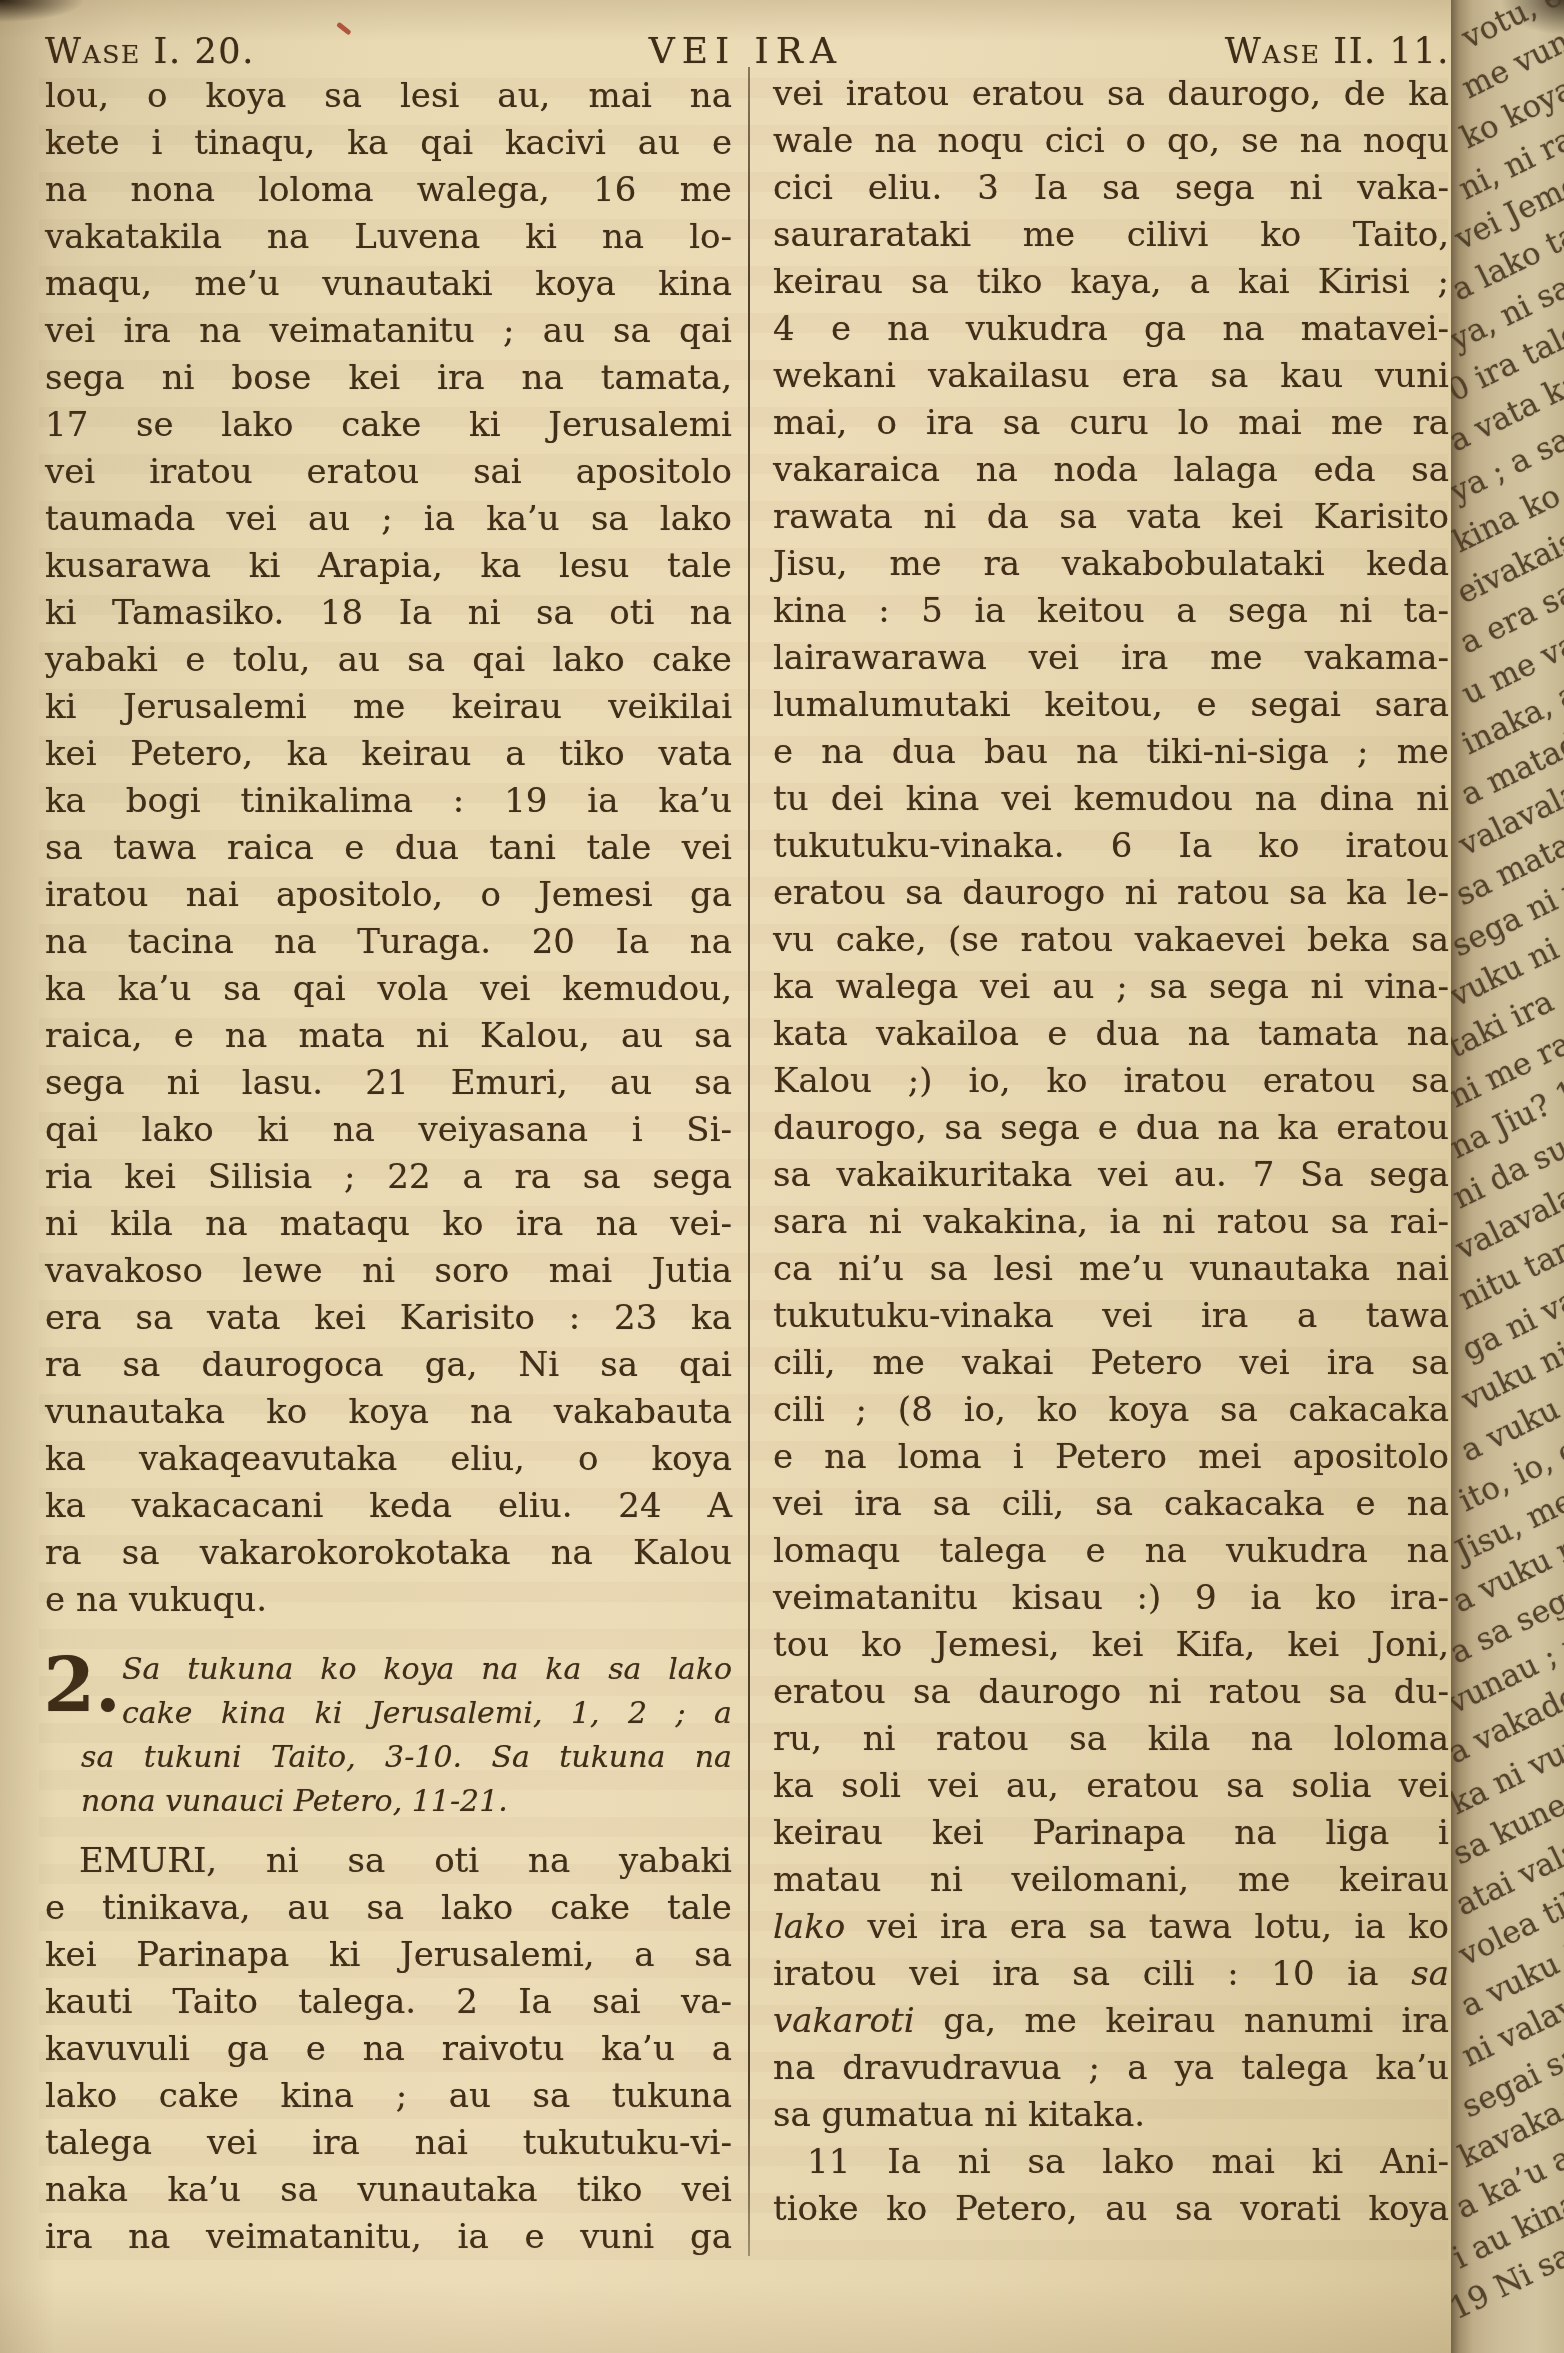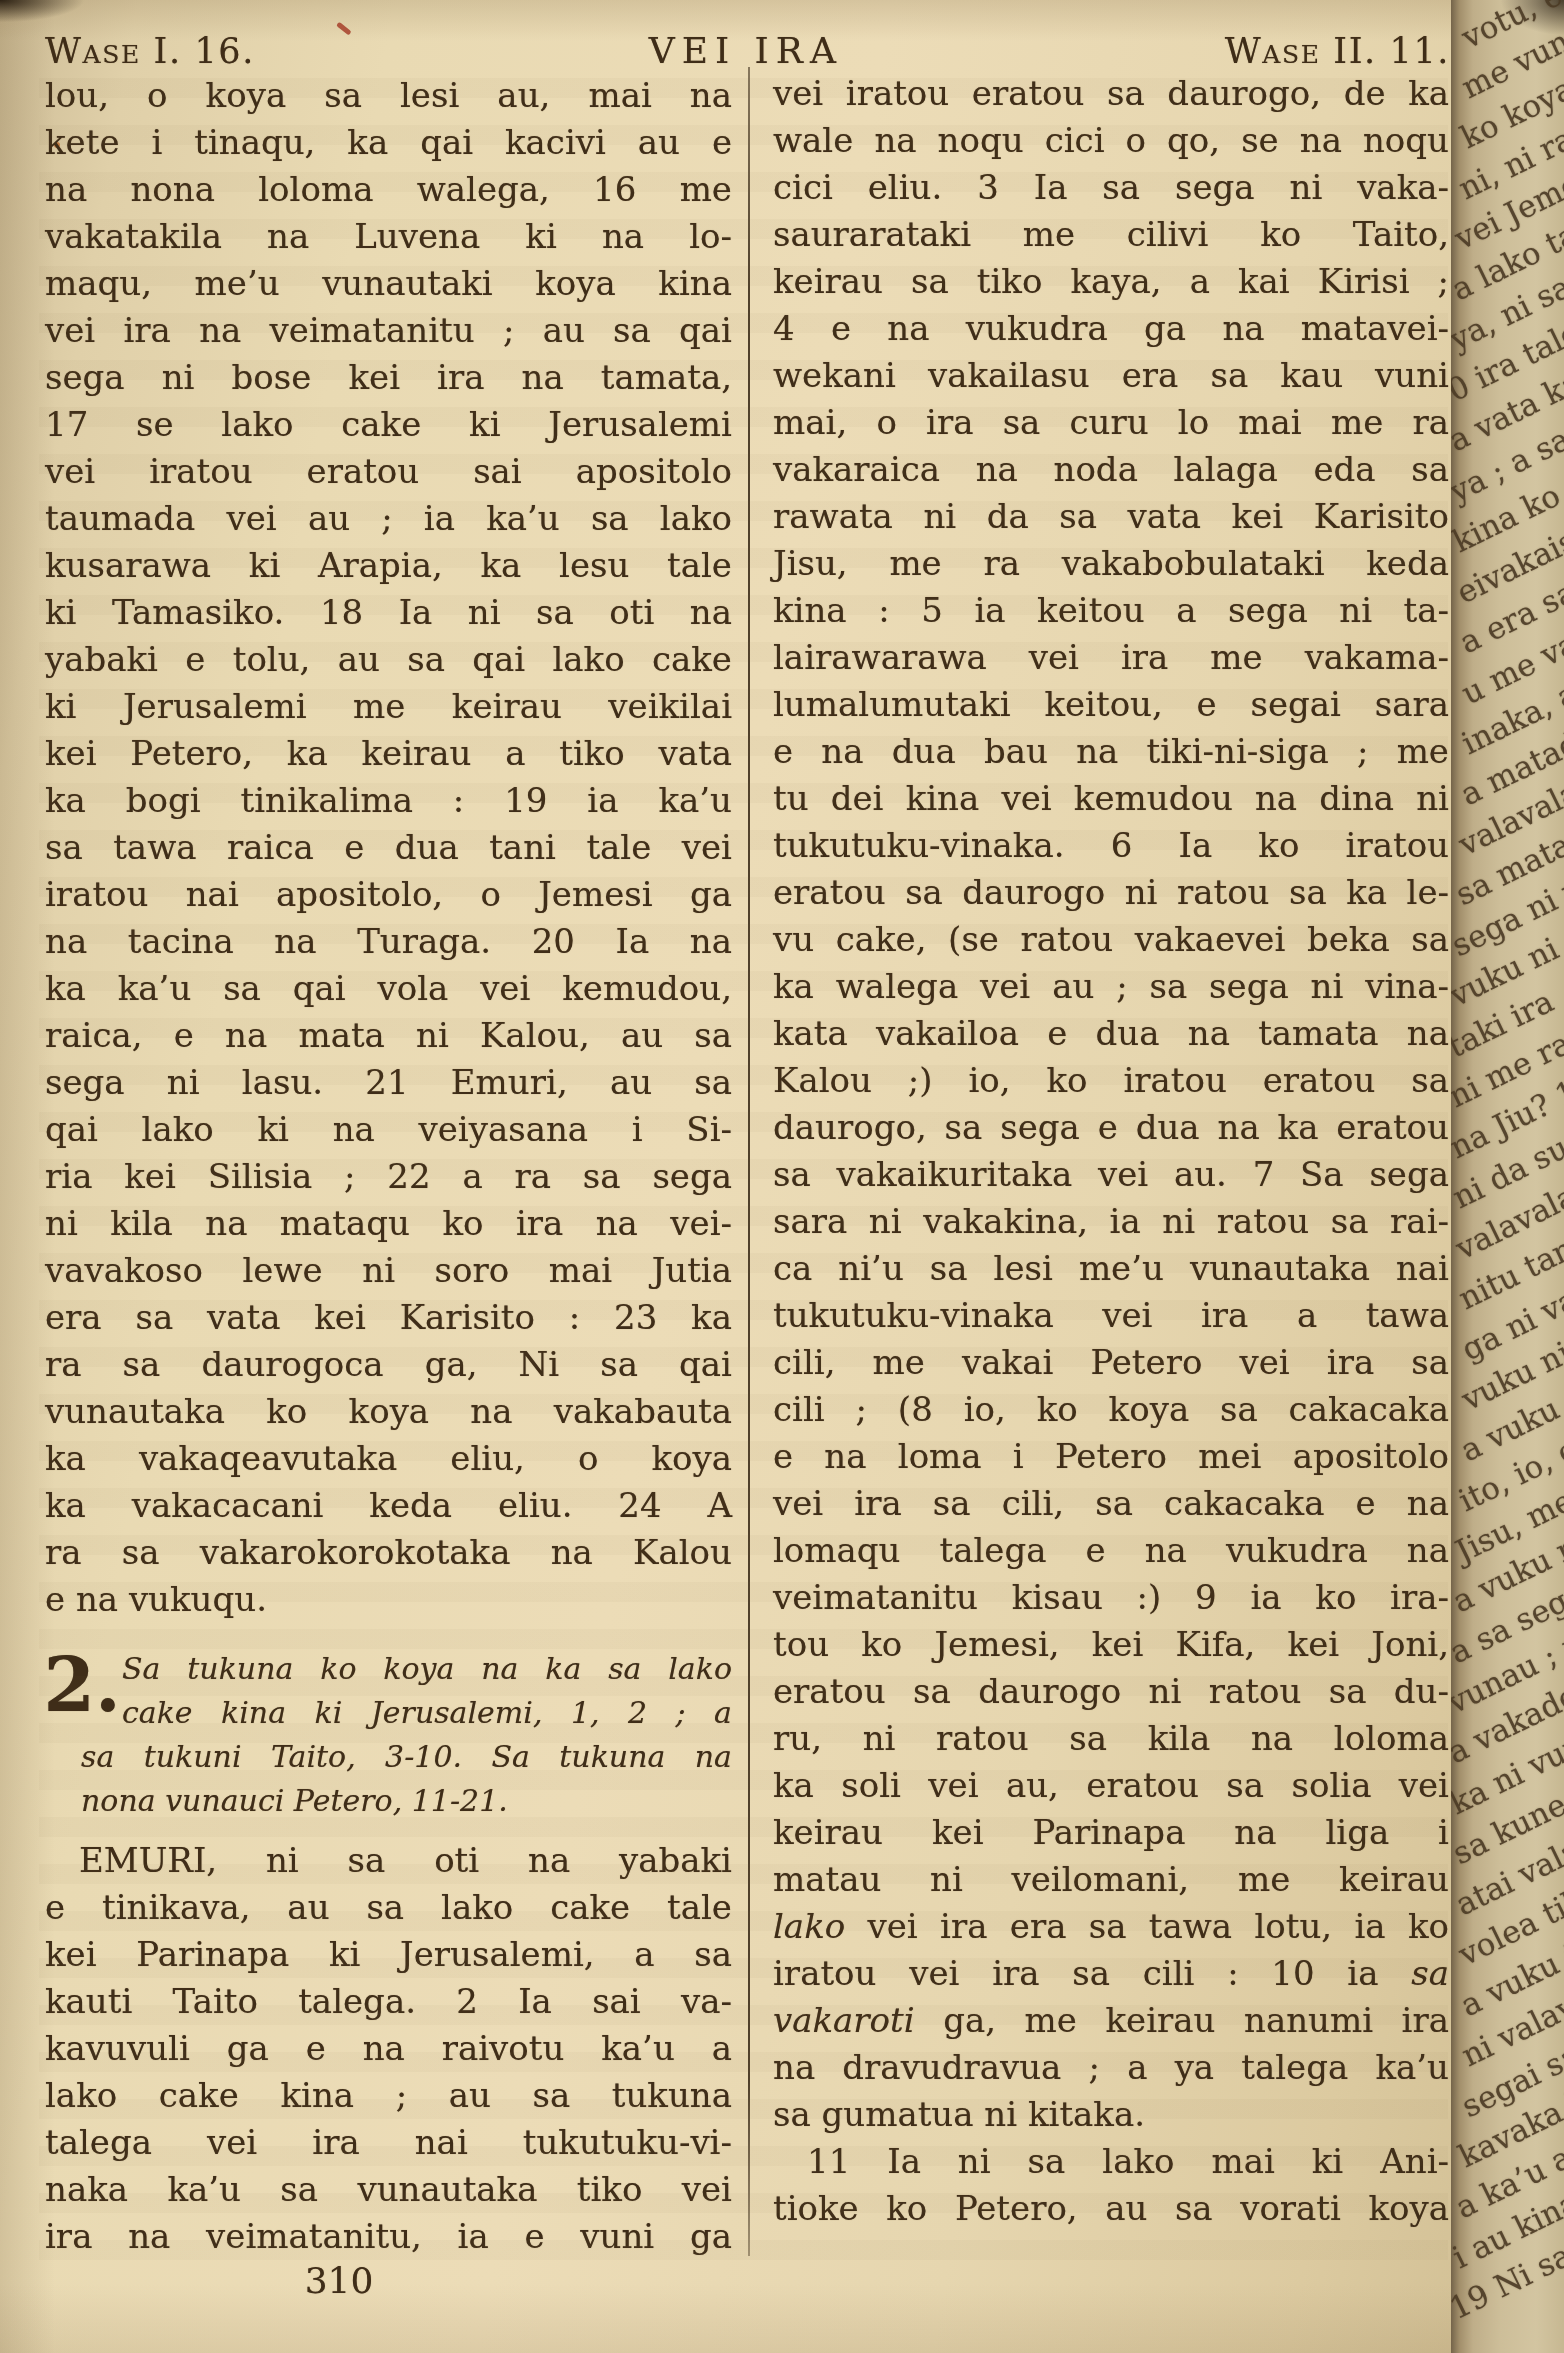--- a/index.html
+++ b/index.html
@@ -71,21 +71,21 @@
   .speck-orange{left:54px;top:142px;width:6.3px;height:6.3px;background:#c06a2d;opacity:.8;}
 </style>
 </head>
 <body>
 
 <div id="page">
 
   <div class="corner-tl"></div>
 
   <div class="header">
-    <span class="runhead">Wase I. 16.</span>
+    <span class="runhead">Wase I. 20.</span>
     <span class="booktitle">VEI IRA</span>
     <span class="runhead">Wase II. 11.</span>
   </div>
 
   <span class="speck speck-red"></span>
   <span class="speck speck-orange"></span>
 
   <div class="divider"></div>
 
   <div class="col col-left">
@@ -190,21 +190,20 @@
         <div class="tline"><span class="italic">lako</span><span> vei ira era sa tawa lotu, ia ko</span></div>
         <div class="tline"><span>iratou vei ira sa cili : 10 ia </span><span class="italic">sa</span></div>
         <div class="tline"><span class="italic">vakaroti</span><span> ga, me keirau nanumi ira</span></div>
         <div class="tline">na dravudravua ; a ya talega ka’u</div>
         <div class="tline last">sa gumatua ni kitaka.</div>
         <div class="tline indent">11 Ia ni sa lako mai ki Ani-</div>
         <div class="tline">tioke ko Petero, au sa vorati koya</div>
       </div>
   </div>
 
-  <div class="pagenum">310</div>
 
   <div class="edge">
     <div class="corner-tr"></div>
   <span class="frag" style="top: 23.5px; left: 13px;">votu, e r</span>
       <span class="frag" style="top: 74px; left: 13.3px;">me vunau</span>
       <span class="frag" style="top: 124px; left: 12px;">ko koya va</span>
       <span class="frag" style="top: 175px; left: 9.6px;">ni, ni ra sa</span>
       <span class="frag" style="top: 225px; left: 6.4px;">vei Jemesi</span>
       <span class="frag" style="top: 276px; left: 3.1px;">a lako tani</span>
       <span class="frag" style="top: 326px; left: 0.6px;">ya, ni sa r</span>

